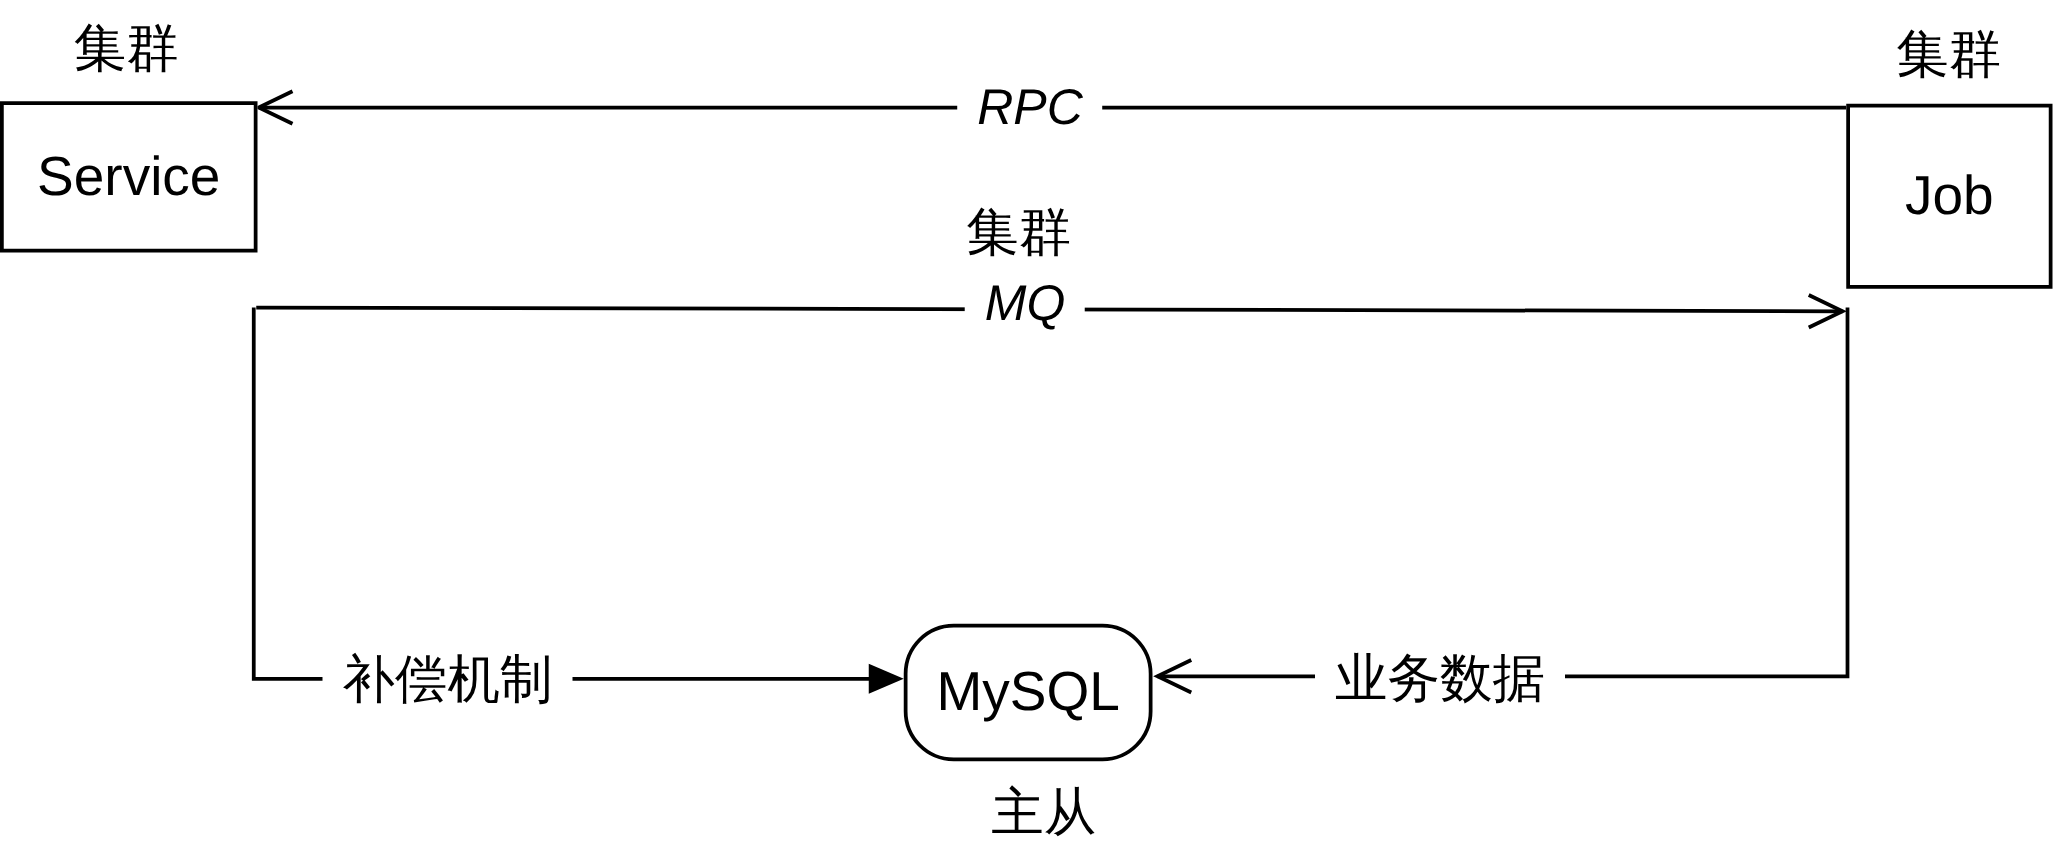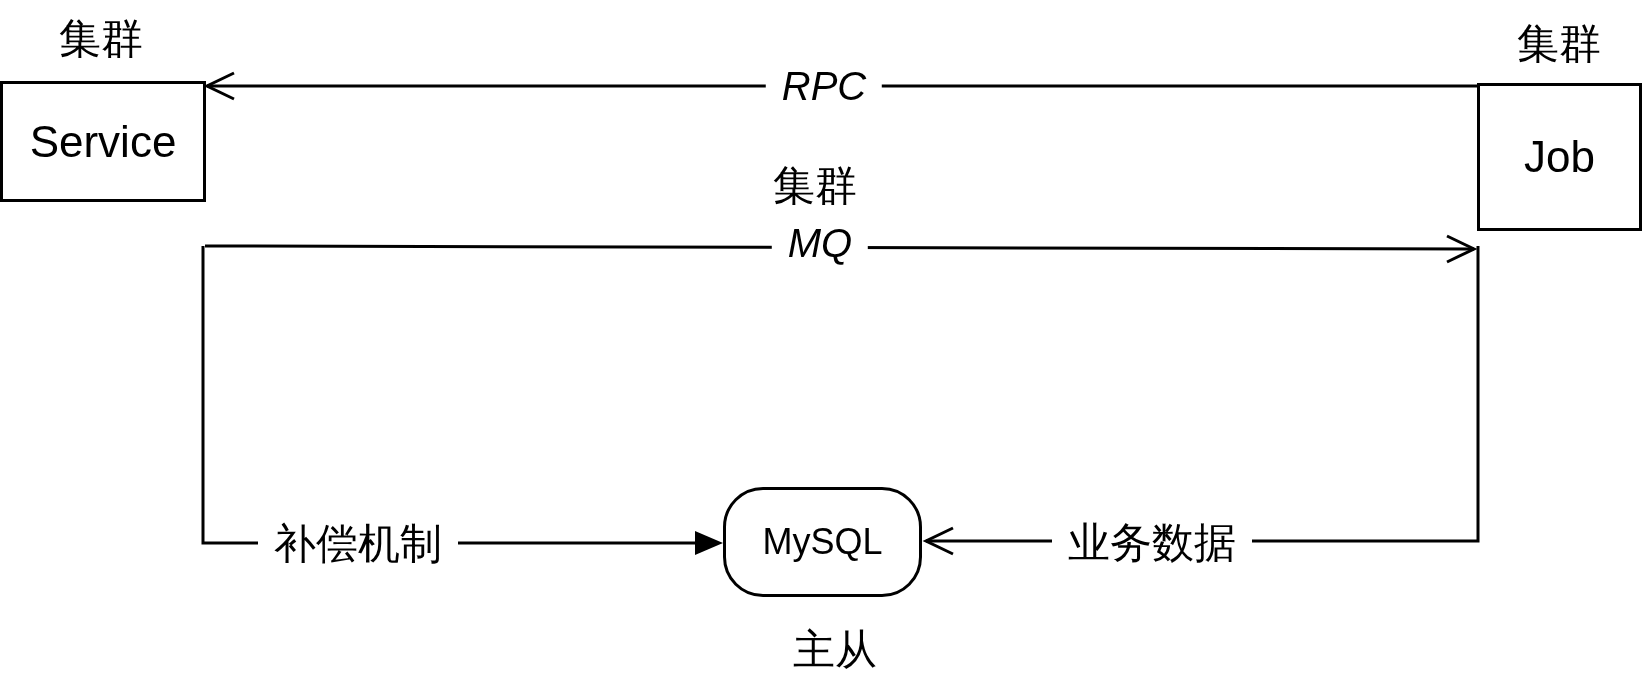--- a/index.html
+++ b/index.html
@@ -51,21 +51,22 @@
     align-items:center;
     justify-content:center;
     z-index:2;
   }
   .node.rect{
     border-radius:0;
     font-size:44px;
   }
   .node.rounded{
     border-radius:40px;
-    font-size:36px;
+    font-size:44px;
+    margin-top:12px;
   }
   .lbl{
     position:absolute;
     transform:translate(-50%,-50%);
     white-space:nowrap;
     z-index:3;
     font-size:42px;
     line-height:1.1;
     text-align:right;
   }

